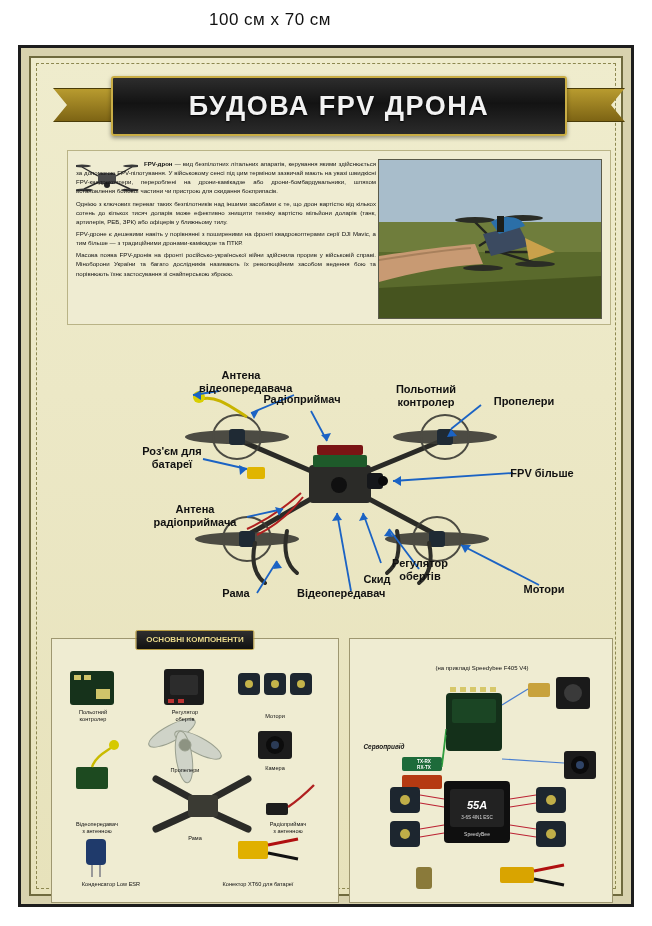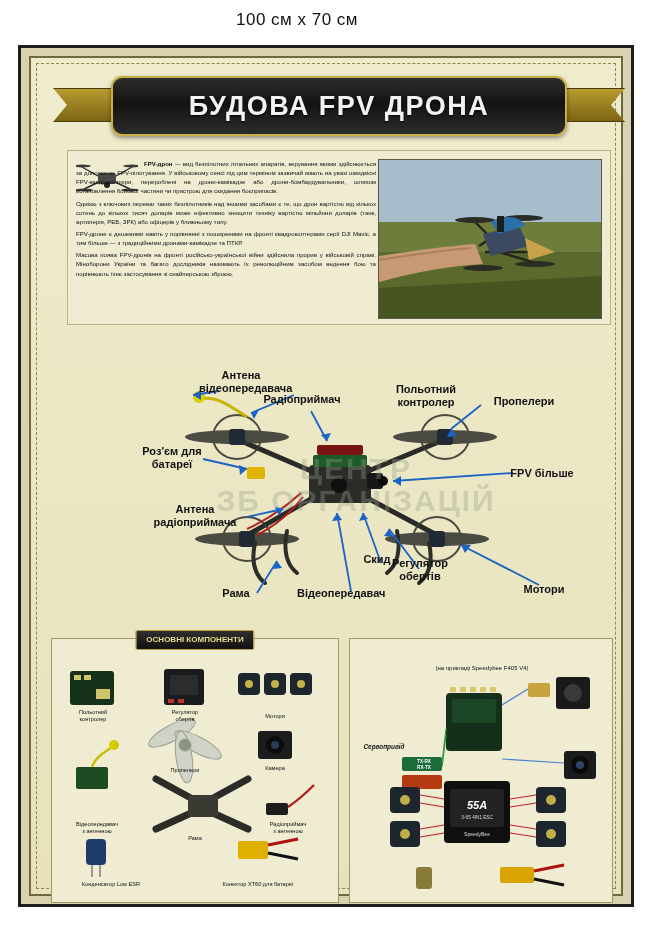--- a/index.html
+++ b/index.html
@@ -1,20 +1,20 @@
 <!DOCTYPE html>
 <html><head>
 <meta charset="utf-8">
 <style>
   html,body{margin:0;padding:0;background:#ffffff;}
   body{width:652px;height:926px;font-family:"Liberation Sans",sans-serif;overflow:hidden;position:relative;}
 
   .dims{
     position:absolute;top:10px;left:0;width:540px;text-align:center;
-    font-size:17px;color:#111;letter-spacing:.5px;padding-left:27px;
+    font-size:17px;color:#111;letter-spacing:.5px;
   }
 
   
   .poster{
     position:absolute;left:18px;top:45px;width:616px;height:862px;
     background:#d8d2ae;
     border:3px solid #1d1d1d;
     box-sizing:border-box;
   }
   .poster-inner{
@@ -35,21 +35,21 @@
   .banner .ribbon-left,.banner .ribbon-right{
     position:absolute;top:12px;width:92px;height:32px;
     background:linear-gradient(180deg,#b89b2f,#7d6414);
     border:1px solid #4a3c08;
   }
   .banner .ribbon-left{left:-18px;clip-path:polygon(0 0,100% 0,100% 100%,0 100%,14px 50%);}
   .banner .ribbon-right{right:-18px;clip-path:polygon(0 0,100% 0,calc(100% - 14px) 50%,100% 100%,0 100%);}
   .banner .plate{
     position:absolute;left:40px;right:40px;top:0;height:56px;
     background:linear-gradient(180deg,#2d2d2d 0%,#131313 45%,#2b2b2b 100%);
-    border:2px solid #c9ad45;border-radius:11px;
+    border:2px solid #c9ad45;border-radius:3px;
     display:flex;align-items:center;justify-content:center;
     box-shadow:0 2px 4px rgba(0,0,0,.4);
   }
   .banner .plate span{
     color:#f2f2f2;font-size:27px;font-weight:bold;letter-spacing:1.5px;
     text-shadow:0 1px 2px #000;
   }
 
   
   .intro{
@@ -223,24 +223,20 @@
 
         <g stroke="#b02020" stroke-width="2" fill="none">
           <path d="M250 160 C232 176 214 188 196 196"></path>
           <path d="M252 164 C238 182 222 194 206 202"></path>
         </g>
 
         <rect x="316" y="140" width="16" height="16" rx="3" fill="#15171a"></rect>
         <circle cx="332" cy="148" r="5" fill="#0a0a0a"></circle>
       </svg>
 
-      <div class="wm">
-        <div>ЦЕНТР</div>
-        <div>ЗБ ОРГАНІЗАЦІЙ</div>
-      </div>
 
       
       <svg width="576" height="295" viewBox="0 0 576 295" style="position:absolute;left:0;top:0">
         <g stroke="#1b63c4" stroke-width="1.8" fill="none">
           <path d="M168 58 L142 62"></path>
           <path d="M243 62 L200 80"></path>
           <path d="M260 78 L276 108"></path>
           <path d="M430 72 L400 96"></path>
           <path d="M152 126 L196 136"></path>
           <path d="M462 140 L342 148"></path>
@@ -267,21 +263,21 @@
         </g>
       </svg>
 
       <div class="lbl" style="left:148px;top:36px;width:84px;">Антена<br>відеопередавача</div>
       <div class="lbl" style="left:212px;top:60px;width:78px;">Радіоприймач</div>
       <div class="lbl" style="left:340px;top:50px;width:70px;">Польотний<br>контролер</div>
       <div class="lbl" style="left:442px;top:62px;width:62px;">Пропелери</div>
       <div class="lbl" style="left:90px;top:112px;width:62px;">Роз'єм для<br>батареї</div>
       <div class="lbl" style="left:458px;top:134px;width:66px;">FPV більше</div>
       <div class="lbl" style="left:100px;top:170px;width:88px;">Антена<br>радіоприймача</div>
-      <div class="lbl" style="left:306px;top:220px;width:40px;">Скид</div>
+      <div class="lbl" style="left:306px;top:240px;width:40px;">Скид</div>
       <div class="lbl" style="left:338px;top:224px;width:62px;">Регулятор<br>обертів</div>
       <div class="lbl" style="left:162px;top:254px;width:46px;">Рама</div>
       <div class="lbl" style="left:246px;top:254px;width:86px;">Відеопередавач</div>
       <div class="lbl" style="left:468px;top:250px;width:50px;">Мотори</div>
     </div>
 
     <div class="panel" style="left:20px;top:580px;width:288px;height:265px;">
       <div class="panel-head">ОСНОВНІ КОМПОНЕНТИ</div>
 
       <svg width="288" height="265" viewBox="0 0 288 265" style="position:absolute;left:0;top:0">

